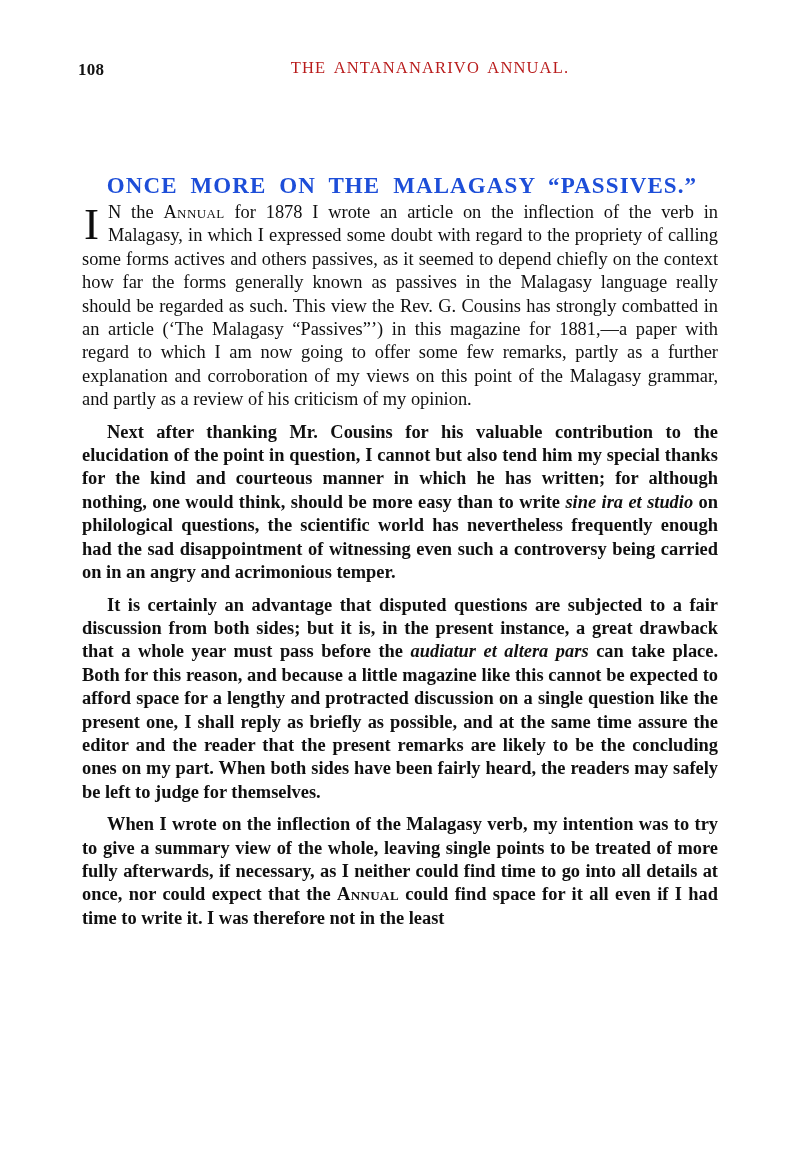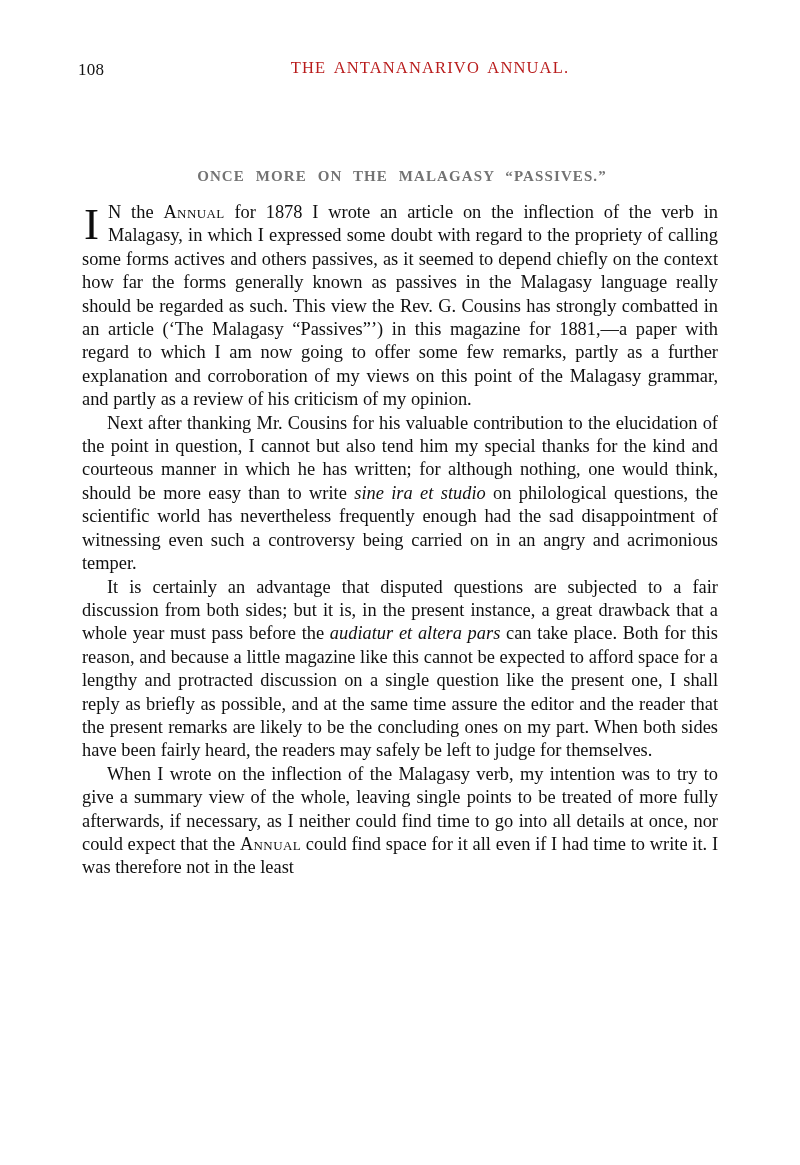--- a/index.html
+++ b/index.html
@@ -46,24 +46,24 @@
     padding-left: 60px;
   }
 
   
   .article-title {
     position: absolute;
     left: 78px;
     top: 158px;
     width: 648px;
     text-align: center;
-    font-size: 15px;
+    font-size: 23px;
     letter-spacing: 1.1px;
     word-spacing: 6px;
-    color: #737373;
+    color: #1d4ed8;
   }
 
   
   .textblock {
     position: absolute;
     left: 82px;
     top: 201px;
     width: 636px;
     font-size: 18.4px;
     line-height: 23.4px;
@@ -71,20 +71,22 @@
     text-justify: inter-word;
     color: #101010;
     -webkit-hyphens: none;
     hyphens: none;
   }
   .para {
     margin: 0;
     text-indent: 25px;
   }
   .para + .para {
+    margin-top: 9px;
+    font-weight: bold;
   }
   .para.first {
     text-indent: 0;
     margin-top: 0;
   }
 
   
   .dropcap {
     float: left;
     font-size: 45px;
@@ -95,20 +97,21 @@
   }
   .smallcaps {
     font-variant: small-caps;
     letter-spacing: 0.4px;
   }
   .ital {
     font-style: italic;
   }
   .oldstyle {
     letter-spacing: 0.2px;
+    font-weight: bold;
   }
 </style>
 </head>
 <body>
 
 <div class="page">
 
   <div class="running-head">
     <span class="folio oldstyle">108</span>
     <span class="head-title">THE ANTANANARIVO ANNUAL.</span>

